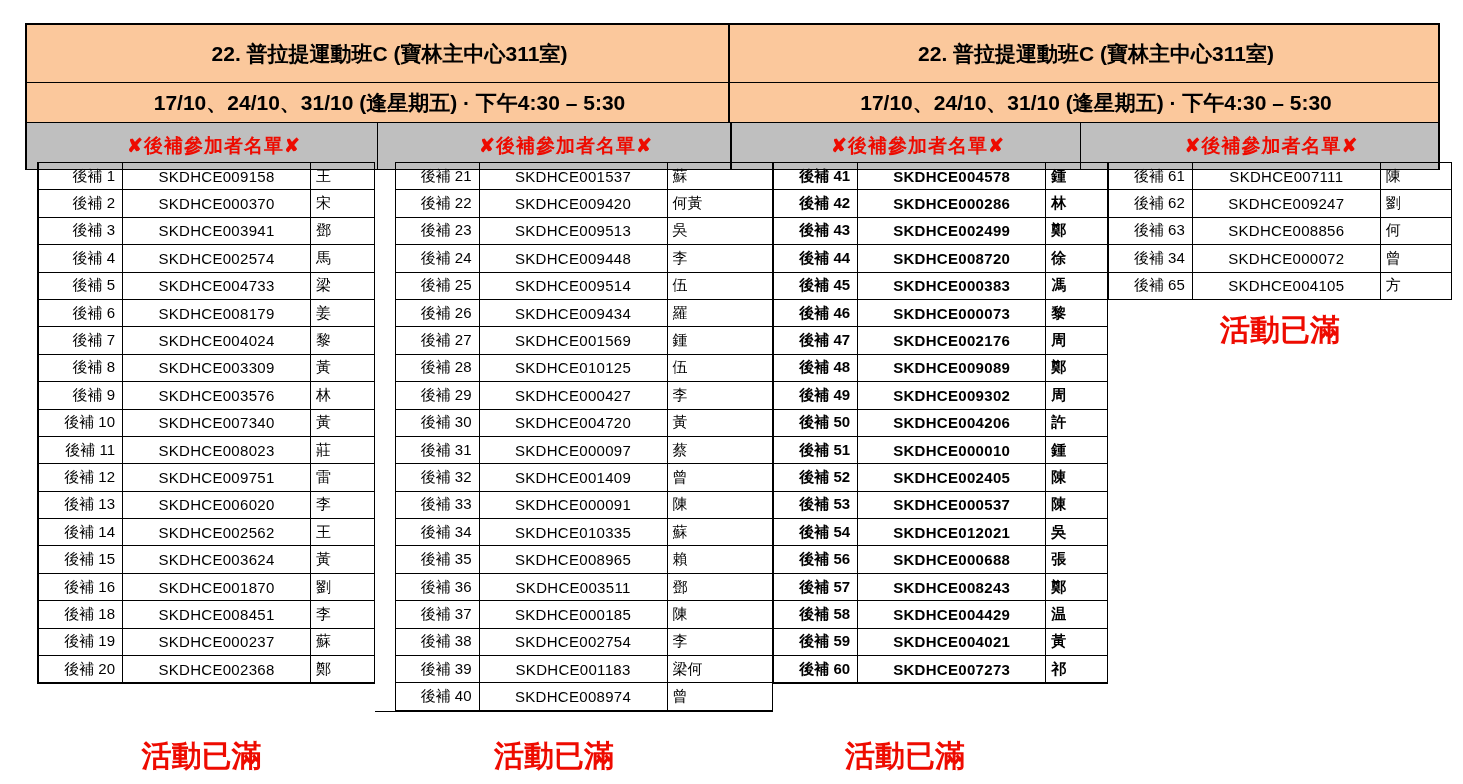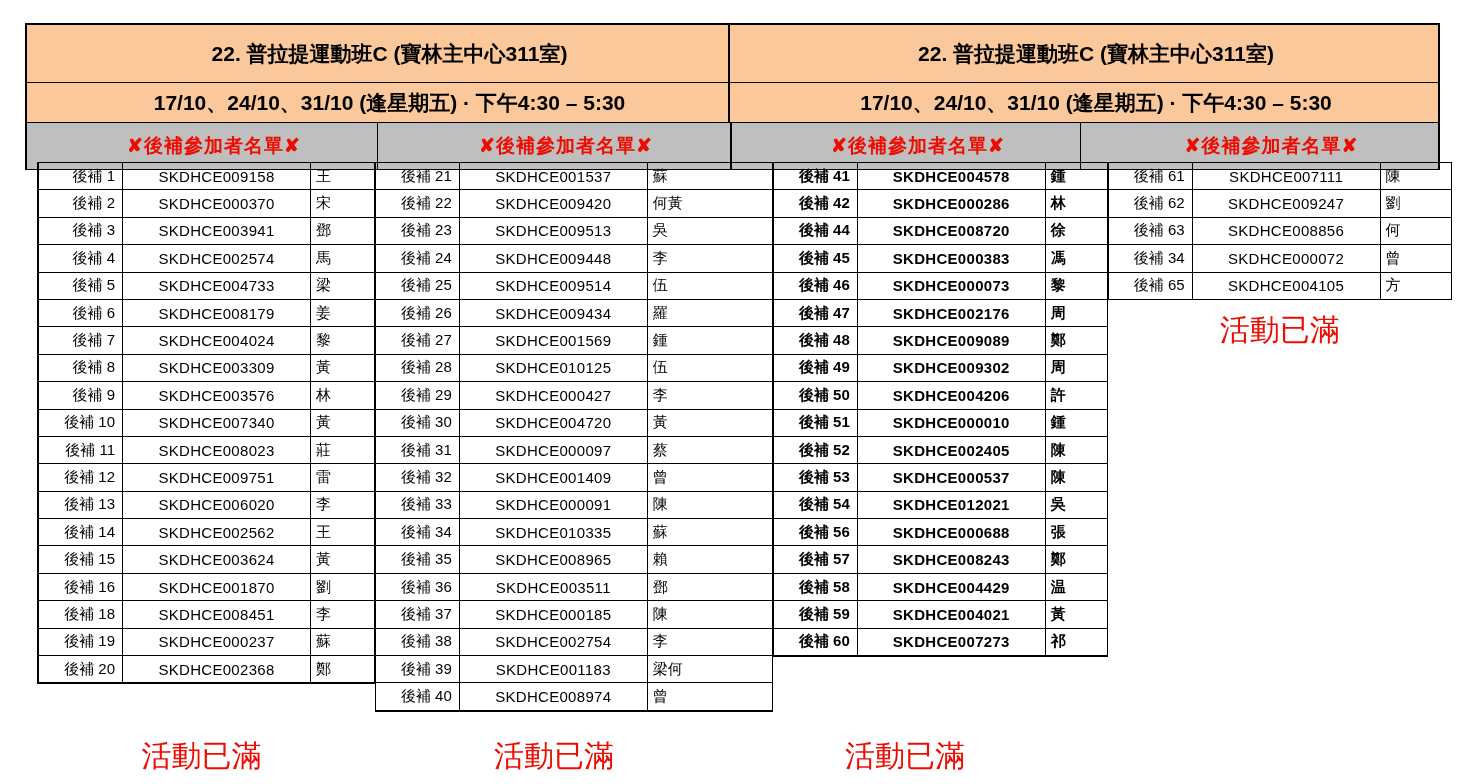--- a/index.html
+++ b/index.html
@@ -40,42 +40,42 @@
   .gray .hcell:nth-child(3) { width: 350px; border-left: 2px solid var(--ink); }
   .gray .hcell:nth-child(4) { flex: 1;     border-left: 1px solid var(--ink); }
 
   
   .data {
     position: absolute; left: 25px; top: 162px; width: 1415px;
     display: flex; align-items: flex-start; margin-left: 12px;
   }
   .group { }
   .g1 { width: 353px; border-left: 1px solid var(--ink); border-bottom: 1px solid var(--ink); }
-  .g2 { width: 416px; border-bottom: 1px solid var(--ink); }
+  .g2 { width: 416px; border-bottom: 1px solid var(--ink); padding-left: 20px; }
   .g3 { width: 350px; border-bottom: 1px solid var(--ink); font-weight: bold; }
   .g4 { width: 360px; }
   .group table {
     border-collapse: collapse; width: 100%; table-layout: fixed;
   }
   .group td {
     border: 1px solid var(--ink);
     height: 27.4px;
     font-size: 15px;
     padding: 0 4px;
     white-space: nowrap; overflow: hidden;
   }
   col.c-rank-col { width: 84px; }
   col.c-id-col   { width: 188px; }
   td.c-rank { text-align: right; padding-right: 7px; }
   td.c-id   { text-align: center; letter-spacing: 0.3px; }
   td.c-name { text-align: left; padding-left: 5px; }
 
   
   .full-label {
-    color: var(--red); font-weight: normal; font-size: 30px;
+    color: var(--red); font-weight: bold; font-size: 30px;
     text-align: center; white-space: nowrap;
   }
   .g4 .full-label { margin-top: 10px; }
   .bottom-labels { position: absolute; left: 25px; top: 736px; width: 1415px; height: 44px; }
   .bottom-labels .full-label { position: absolute; top: 0; }
   .bl-1 { left: 0px;   width: 353px; }
   .bl-2 { left: 353px; width: 352px; }
   .bl-3 { left: 705px; width: 350px; }
 </style>
 </head>
@@ -330,20 +330,25 @@
               <td class="c-rank">後補 41</td>
               <td class="c-id">SKDHCE004578</td>
               <td class="c-name">鍾</td>
             </tr>
             <tr>
               <td class="c-rank">後補 42</td>
               <td class="c-id">SKDHCE000286</td>
               <td class="c-name">林</td>
             </tr>
             <tr>
+              <td class="c-rank">後補 43</td>
+              <td class="c-id">SKDHCE002499</td>
+              <td class="c-name">鄭</td>
+            </tr>
+            <tr>
               <td class="c-rank">後補 44</td>
               <td class="c-id">SKDHCE008720</td>
               <td class="c-name">徐</td>
             </tr>
             <tr>
               <td class="c-rank">後補 45</td>
               <td class="c-id">SKDHCE000383</td>
               <td class="c-name">馮</td>
             </tr>
             <tr>

